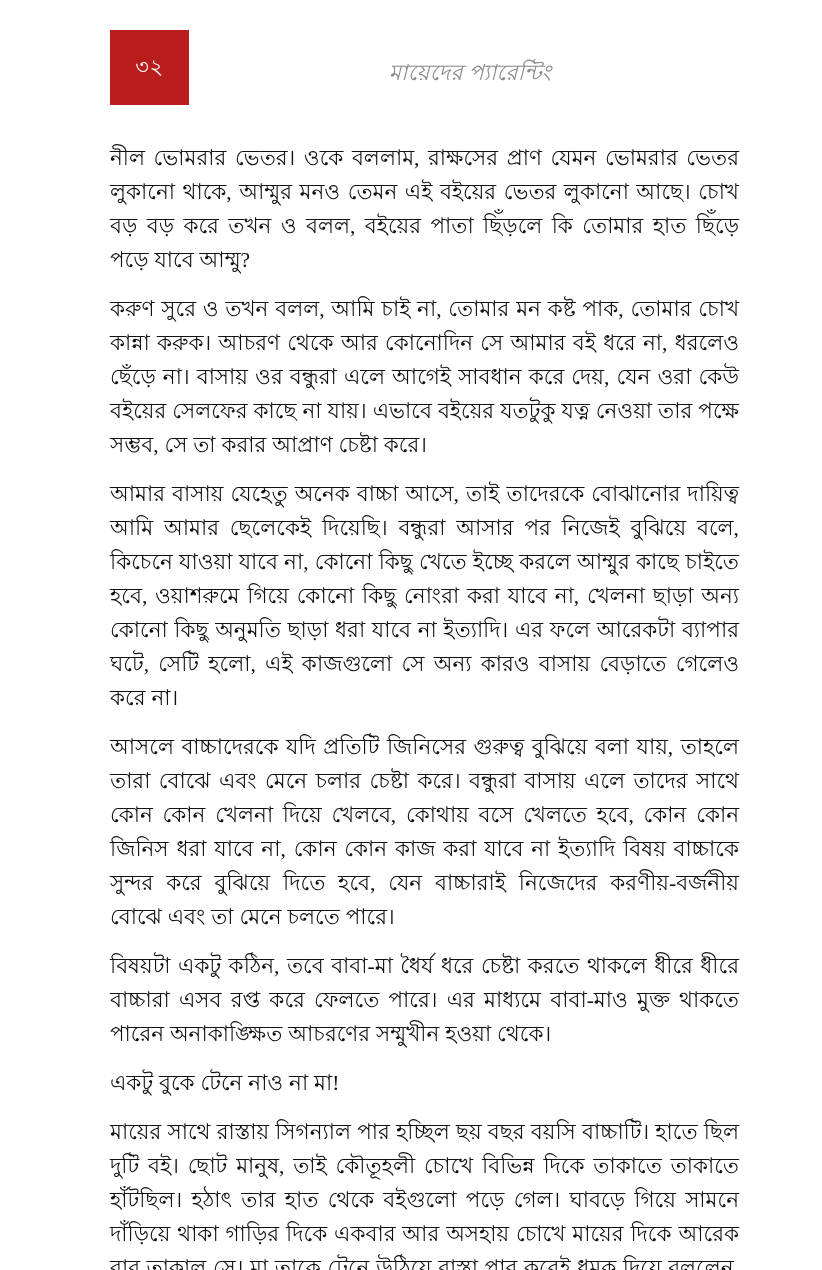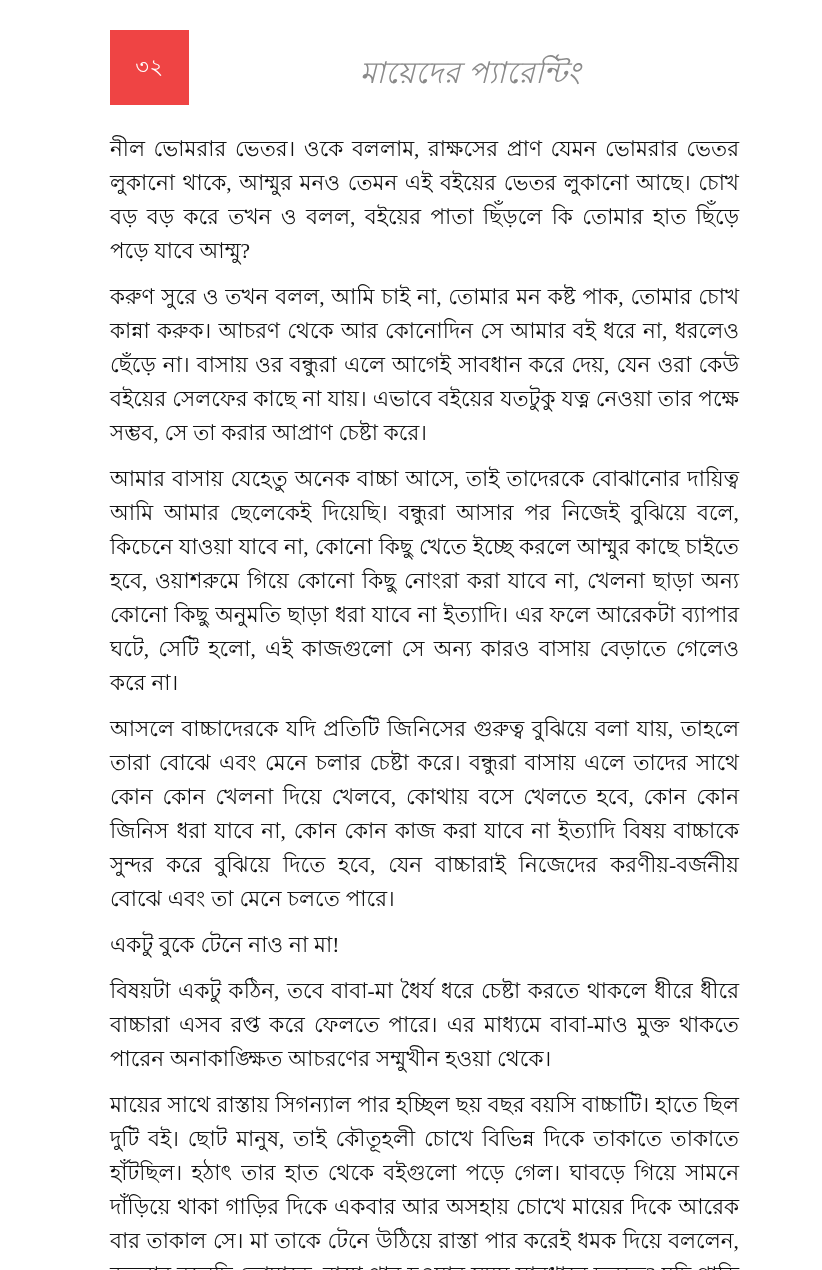--- a/index.html
+++ b/index.html
@@ -34,58 +34,58 @@
     width: 822px;
     height: 112px;
   }
 
   .folio-block {
     position: absolute;
     left: 110px;
     top: 30px;
     width: 79px;
     height: 75px;
-    background: #ef4444;
+    background: #b91c1c;
     display: flex;
     align-items: center;
     justify-content: center;
   }
 
   .folio-number {
     color: #ffffff;
     font-size: 21px;
     line-height: 1;
     letter-spacing: 0.5px;
     font-family: "Liberation Serif", "DejaVu Serif", serif;
   }
 
   .header-title {
     position: absolute;
     left: 200px;
     top: 58px;
     width: 540px;
     text-align: center;
     color: #8a8a8a;
-    font-size: 30px;
+    font-size: 22px;
     line-height: 30px;
     font-style: italic;
     font-family: "Liberation Serif", "DejaVu Serif", serif;
     letter-spacing: 0.3px;
   }
 
   
   .text-column {
     position: absolute;
     left: 110px;
     top: 126px;
     width: 629px;
   }
 
   .body-paragraph {
-    margin: 6px 0 12px 0;
+    margin: 15px 0 12px 0;
     font-size: 21.5px;
     line-height: 34px;
     text-align: justify;
     text-justify: inter-word;
     color: #111111;
     word-spacing: 0.5px;
   }
 
   .body-paragraph:last-child {
     margin-bottom: 0;
@@ -111,18 +111,18 @@
       <span class="folio-number">৩২</span>
     </div>
     <div class="header-title">মায়েদের প্যারেন্টিং</div>
   </div>
 
   <div class="text-column">
     <p class="body-paragraph">নীল ভোমরার ভেতর। ওকে বললাম, রাক্ষসের প্রাণ যেমন ভোমরার ভেতর লুকানো থাকে, আম্মুর মনও তেমন এই বইয়ের ভেতর লুকানো আছে। চোখ বড় বড় করে তখন ও বলল, বইয়ের পাতা ছিঁড়লে কি তোমার হাত ছিঁড়ে পড়ে যাবে আম্মু?</p>
     <p class="body-paragraph">করুণ সুরে ও তখন বলল, আমি চাই না, তোমার মন কষ্ট পাক, তোমার চোখ কান্না করুক। আচরণ থেকে আর কোনোদিন সে আমার বই ধরে না, ধরলেও ছেঁড়ে না। বাসায় ওর বন্ধুরা এলে আগেই সাবধান করে দেয়, যেন ওরা কেউ বইয়ের সেলফের কাছে না যায়। এভাবে বইয়ের যতটুকু যত্ন নেওয়া তার পক্ষে সম্ভব, সে তা করার আপ্রাণ চেষ্টা করে।</p>
     <p class="body-paragraph">আমার বাসায় যেহেতু অনেক বাচ্চা আসে, তাই তাদেরকে বোঝানোর দায়িত্ব আমি আমার ছেলেকেই দিয়েছি। বন্ধুরা আসার পর নিজেই বুঝিয়ে বলে, কিচেনে যাওয়া যাবে না, কোনো কিছু খেতে ইচ্ছে করলে আম্মুর কাছে চাইতে হবে, ওয়াশরুমে গিয়ে কোনো কিছু নোংরা করা যাবে না, খেলনা ছাড়া অন্য কোনো কিছু অনুমতি ছাড়া ধরা যাবে না ইত্যাদি। এর ফলে আরেকটা ব্যাপার ঘটে, সেটি হলো, এই কাজগুলো সে অন্য কারও বাসায় বেড়াতে গেলেও করে না।</p>
     <p class="body-paragraph">আসলে বাচ্চাদেরকে যদি প্রতিটি জিনিসের গুরুত্ব বুঝিয়ে বলা যায়, তাহলে তারা বোঝে এবং মেনে চলার চেষ্টা করে। বন্ধুরা বাসায় এলে তাদের সাথে কোন কোন খেলনা দিয়ে খেলবে, কোথায় বসে খেলতে হবে, কোন কোন জিনিস ধরা যাবে না, কোন কোন কাজ করা যাবে না ইত্যাদি বিষয় বাচ্চাকে সুন্দর করে বুঝিয়ে দিতে হবে, যেন বাচ্চারাই নিজেদের করণীয়-বর্জনীয় বোঝে এবং তা মেনে চলতে পারে।</p>
+    <p class="body-paragraph">বিষয়টা একটু কঠিন, তবে বাবা-মা ধৈর্য ধরে চেষ্টা করতে থাকলে ধীরে ধীরে বাচ্চারা এসব রপ্ত করে ফেলতে পারে। এর মাধ্যমে বাবা-মাও মুক্ত থাকতে পারেন অনাকাঙ্ক্ষিত আচরণের সম্মুখীন হওয়া থেকে।</p>
     <p class="body-paragraph callout">একটু বুকে টেনে নাও না মা!</p>
-    <p class="body-paragraph">বিষয়টা একটু কঠিন, তবে বাবা-মা ধৈর্য ধরে চেষ্টা করতে থাকলে ধীরে ধীরে বাচ্চারা এসব রপ্ত করে ফেলতে পারে। এর মাধ্যমে বাবা-মাও মুক্ত থাকতে পারেন অনাকাঙ্ক্ষিত আচরণের সম্মুখীন হওয়া থেকে।</p>
     <p class="body-paragraph continues">মায়ের সাথে রাস্তায় সিগন্যাল পার হচ্ছিল ছয় বছর বয়সি বাচ্চাটি। হাতে ছিল দুটি বই। ছোট মানুষ, তাই কৌতূহলী চোখে বিভিন্ন দিকে তাকাতে তাকাতে হাঁটছিল। হঠাৎ তার হাত থেকে বইগুলো পড়ে গেল। ঘাবড়ে গিয়ে সামনে দাঁড়িয়ে থাকা গাড়ির দিকে একবার আর অসহায় চোখে মায়ের দিকে আরেক বার তাকাল সে। মা তাকে টেনে উঠিয়ে রাস্তা পার করেই ধমক দিয়ে বললেন, কতবার বলেছি তোমাকে, রাস্তা পার হওয়ার সময় সাবধানে চলতে? যদি গাড়ি চলা শুরু করত? আর যদি কখনো এমন</p>
   </div>
 
 </div>
 
 </body></html>

